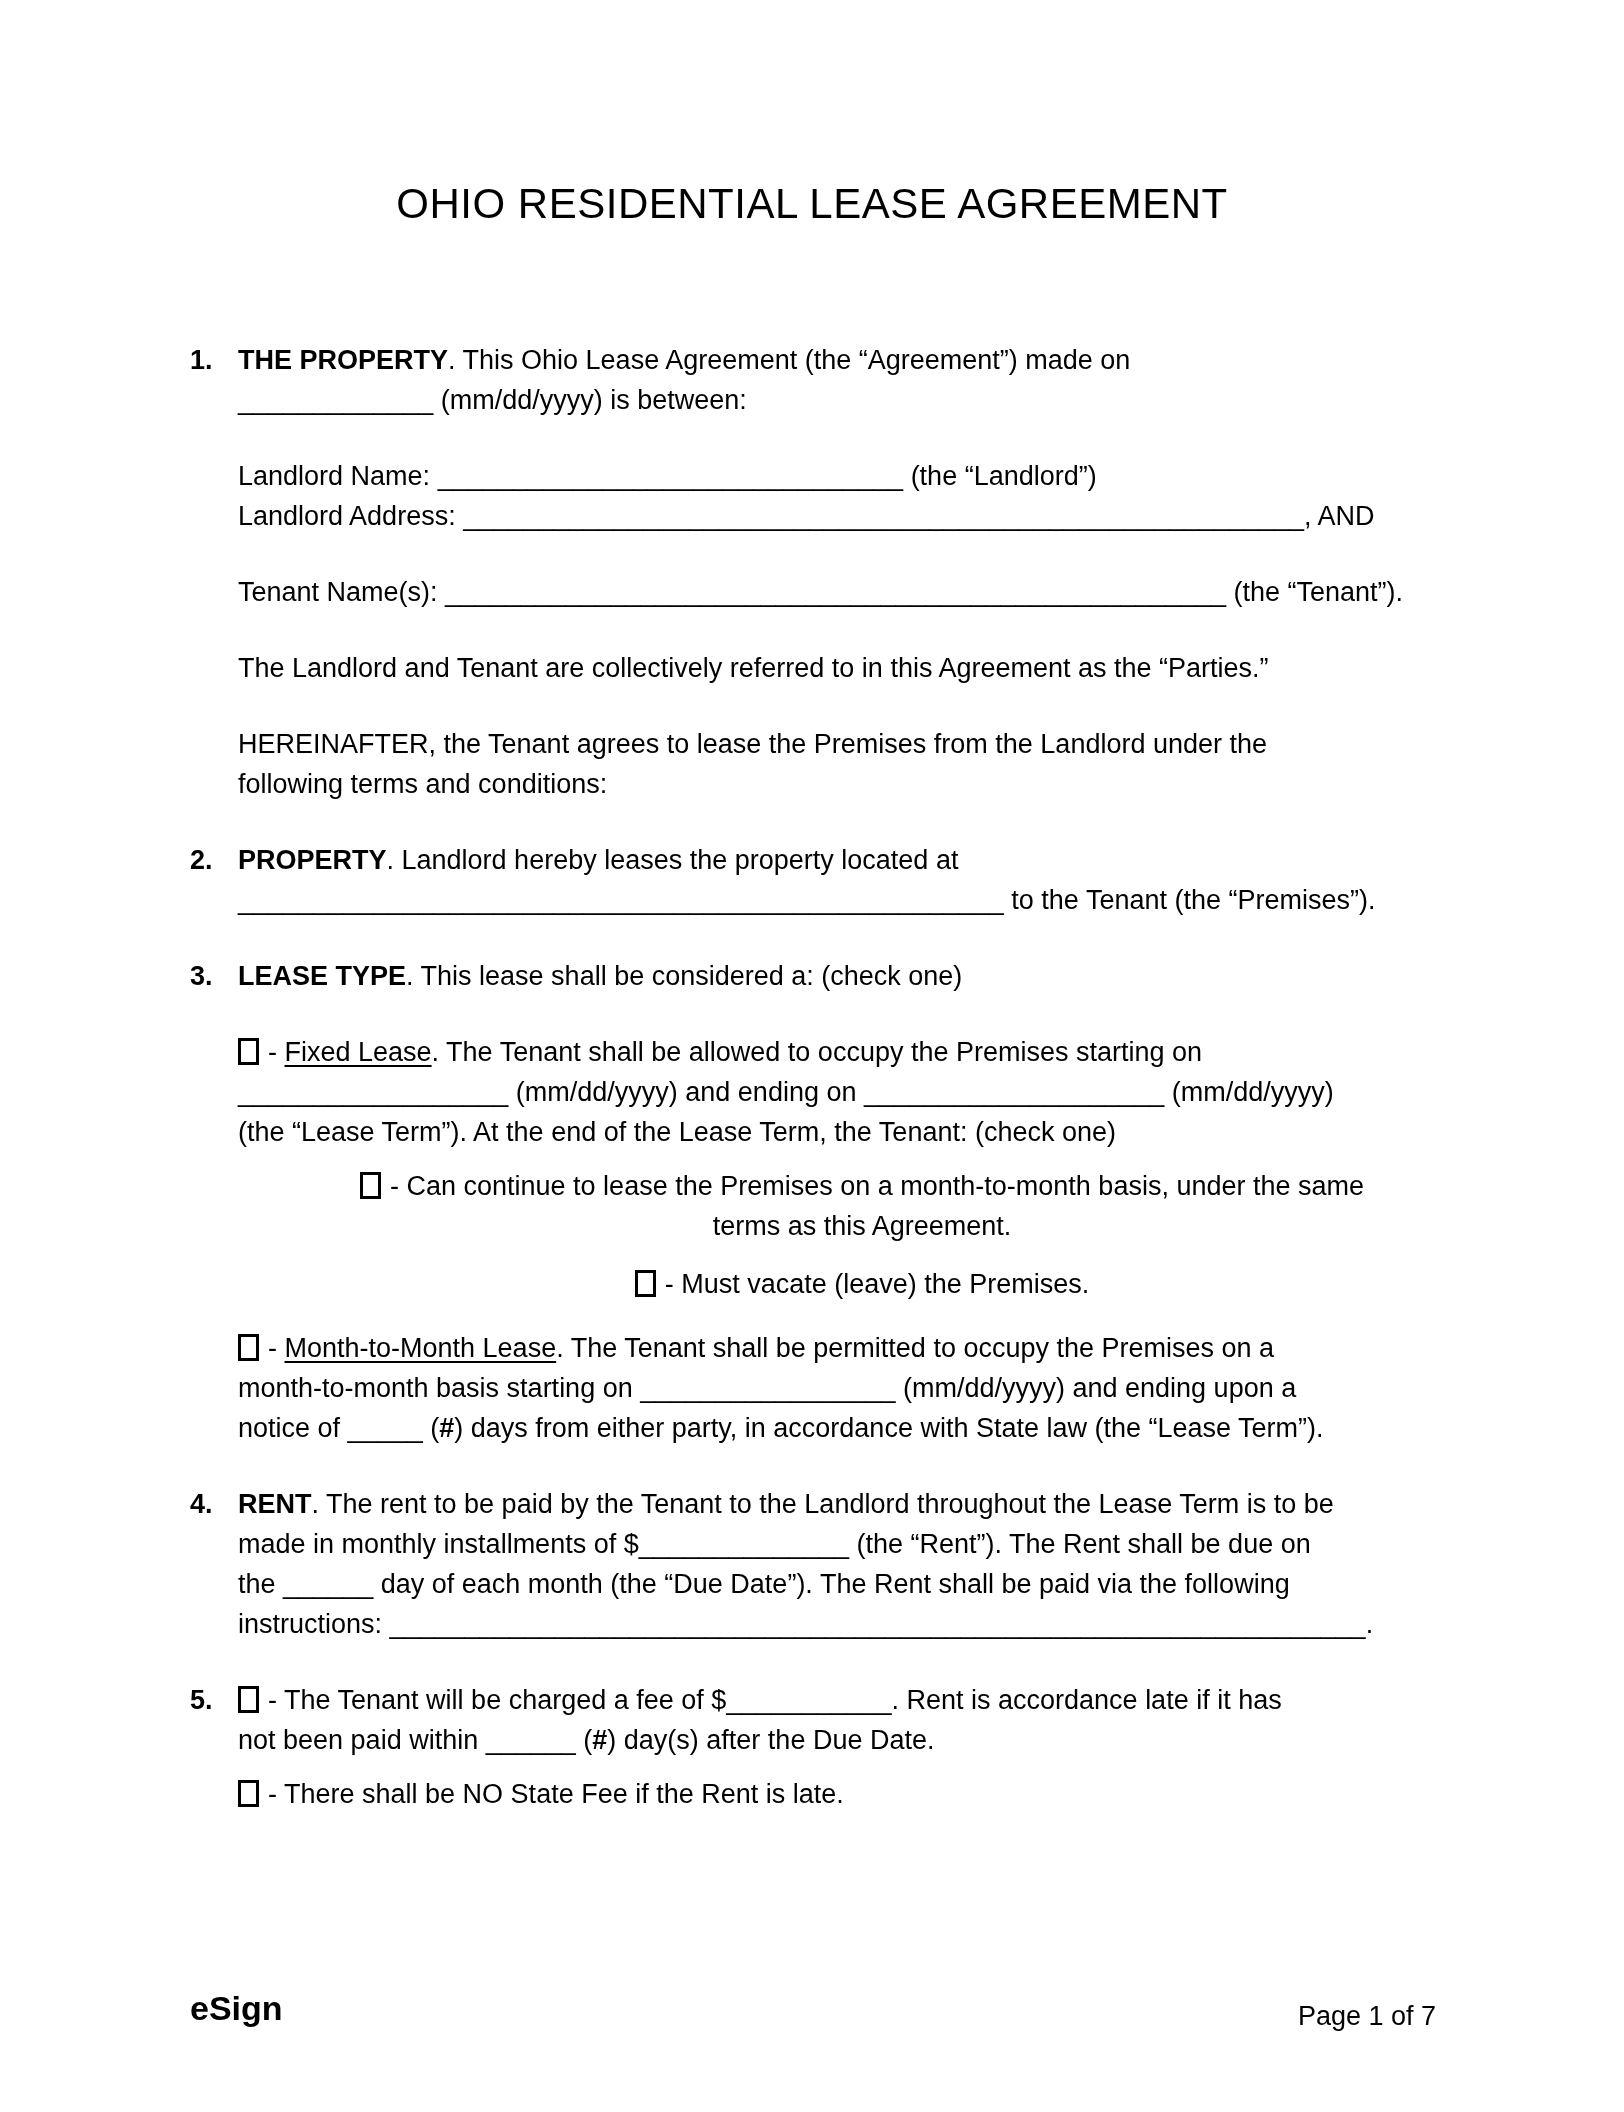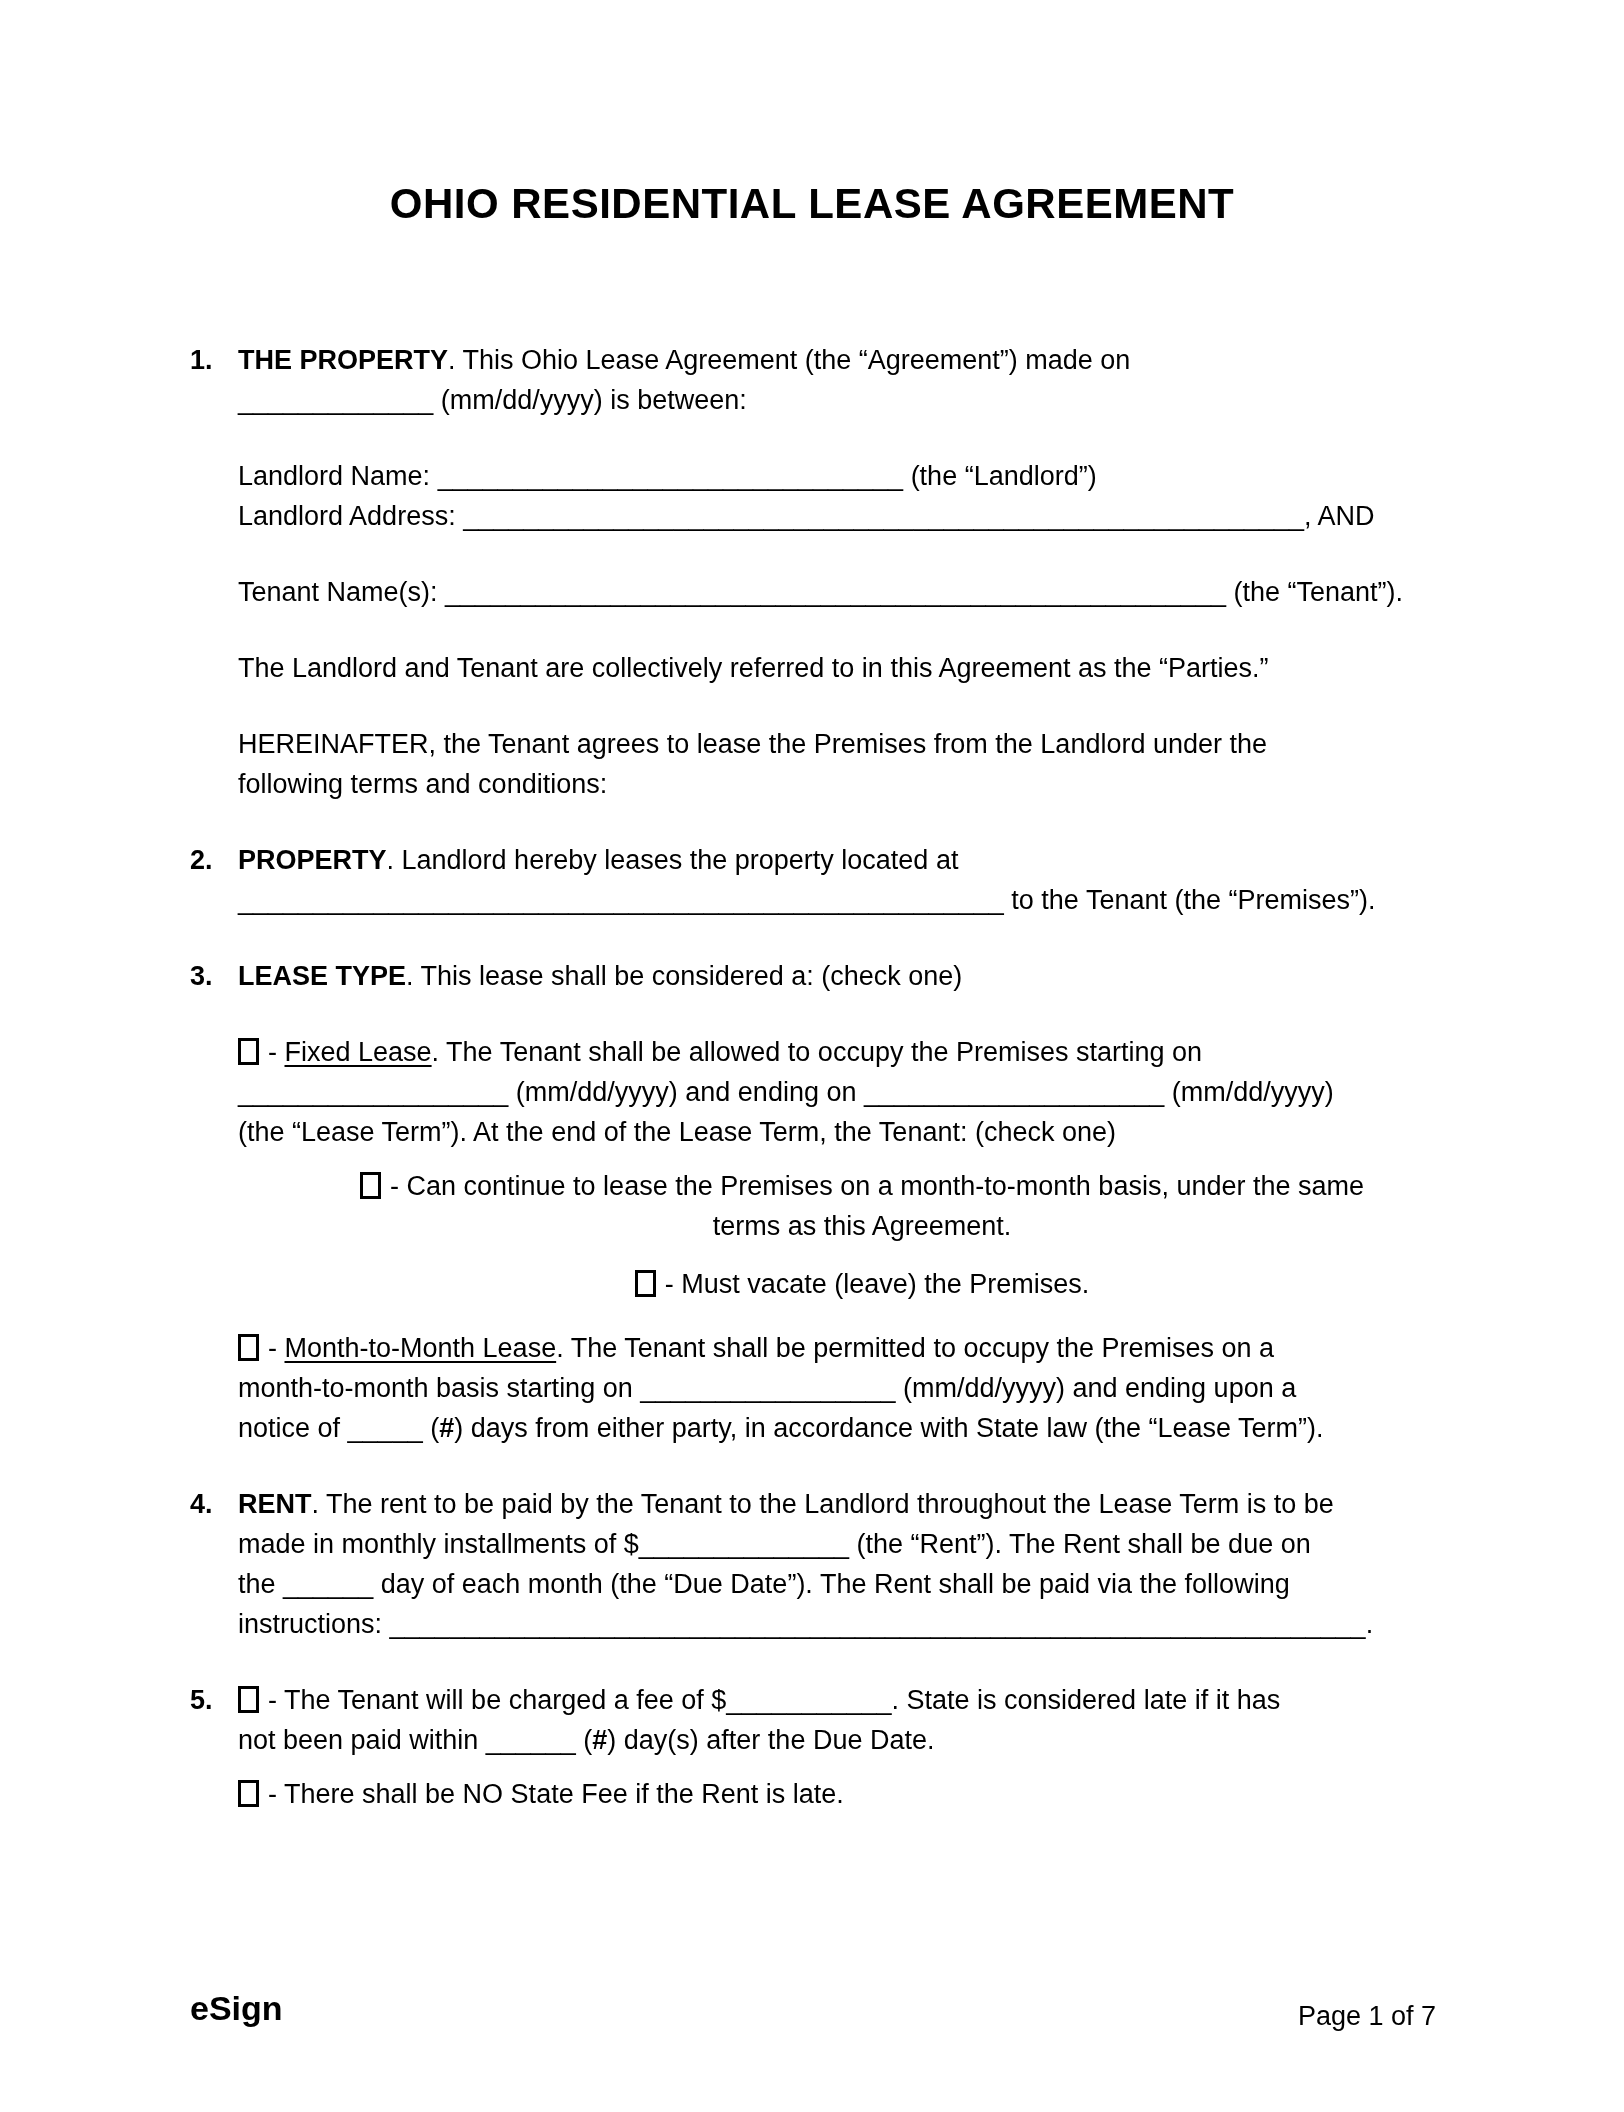--- a/index.html
+++ b/index.html
@@ -5,21 +5,21 @@
   html,body{margin:0;padding:0;background:#e8e8e8;}
   .page{
     width:1624px;height:2112px;background:#ffffff;color:#000;
     position:relative;margin:0 auto;box-sizing:border-box;
     padding:0 190px;overflow:hidden;
     font-family:"Liberation Sans",sans-serif;
     font-size:27px;line-height:40px;
   }
   .title{
     margin:180px 0 112px 0;text-align:center;
-    font-size:42px;line-height:48px;font-weight:bold;letter-spacing:0.5px;
+    font-size:42px;line-height:48px;font-weight:normal;letter-spacing:0.5px;
   }
   .sec{display:flex;}
   .num{width:48px;flex:none;font-weight:bold;}
   .sbody{flex:1;min-width:0;}
   p.para{margin:0 0 36px 0;white-space:nowrap;}
   p.sub{margin:0 0 14px 0;white-space:nowrap;}
   p.sub-renew{margin:0 0 18px 0;white-space:nowrap;}
   p.sub-vacate{margin:0 0 24px 0;white-space:nowrap;}
   p.last{margin:0;white-space:nowrap;}
   .indent{margin-left:52px;text-align:center;}
@@ -85,21 +85,21 @@
     <div class="num">4.</div>
     <div class="sbody">
       <p class="para"><b>RENT</b><span>. The rent to be paid by the Tenant to the Landlord throughout the Lease Term is to be</span><br><span>made in monthly installments of $</span><span class="blank">______________</span><span> (the “Rent”). The Rent shall be due on</span><br><span>the </span><span class="blank">______</span><span> day of each month (the “Due Date”). The Rent shall be paid via the following</span><br><span>instructions: </span><span class="blank">_________________________________________________________________</span><span>.</span></p>
     </div>
   </div>
 
   <div class="sec">
     <div class="num">5.</div>
     <div class="sbody">
 
-      <p class="sub"><span class="cb"></span><span>- </span><span>The Tenant will be charged a fee of $</span><span class="blank">___________</span><span>. State is considered late if it has</span><br><span>not been paid within </span><span class="blank">______</span><span> (</span><b>#</b><span>) day(s) after the Due Date.</span></p>
+      <p class="sub"><span class="cb"></span><span>- </span><span>The Tenant will be charged a fee of $</span><span class="blank">___________</span><span>. Rent is accordance late if it has</span><br><span>not been paid within </span><span class="blank">______</span><span> (</span><b>#</b><span>) day(s) after the Due Date.</span></p>
 
       <p class="last"><span class="cb"></span><span>- </span><span>There shall be NO State Fee if the Rent is late.</span></p>
     </div>
   </div>
 
   <div class="footer-brand">eSign</div>
   <div class="footer-page">Page 1 of 7</div>
 
 </div>
 

